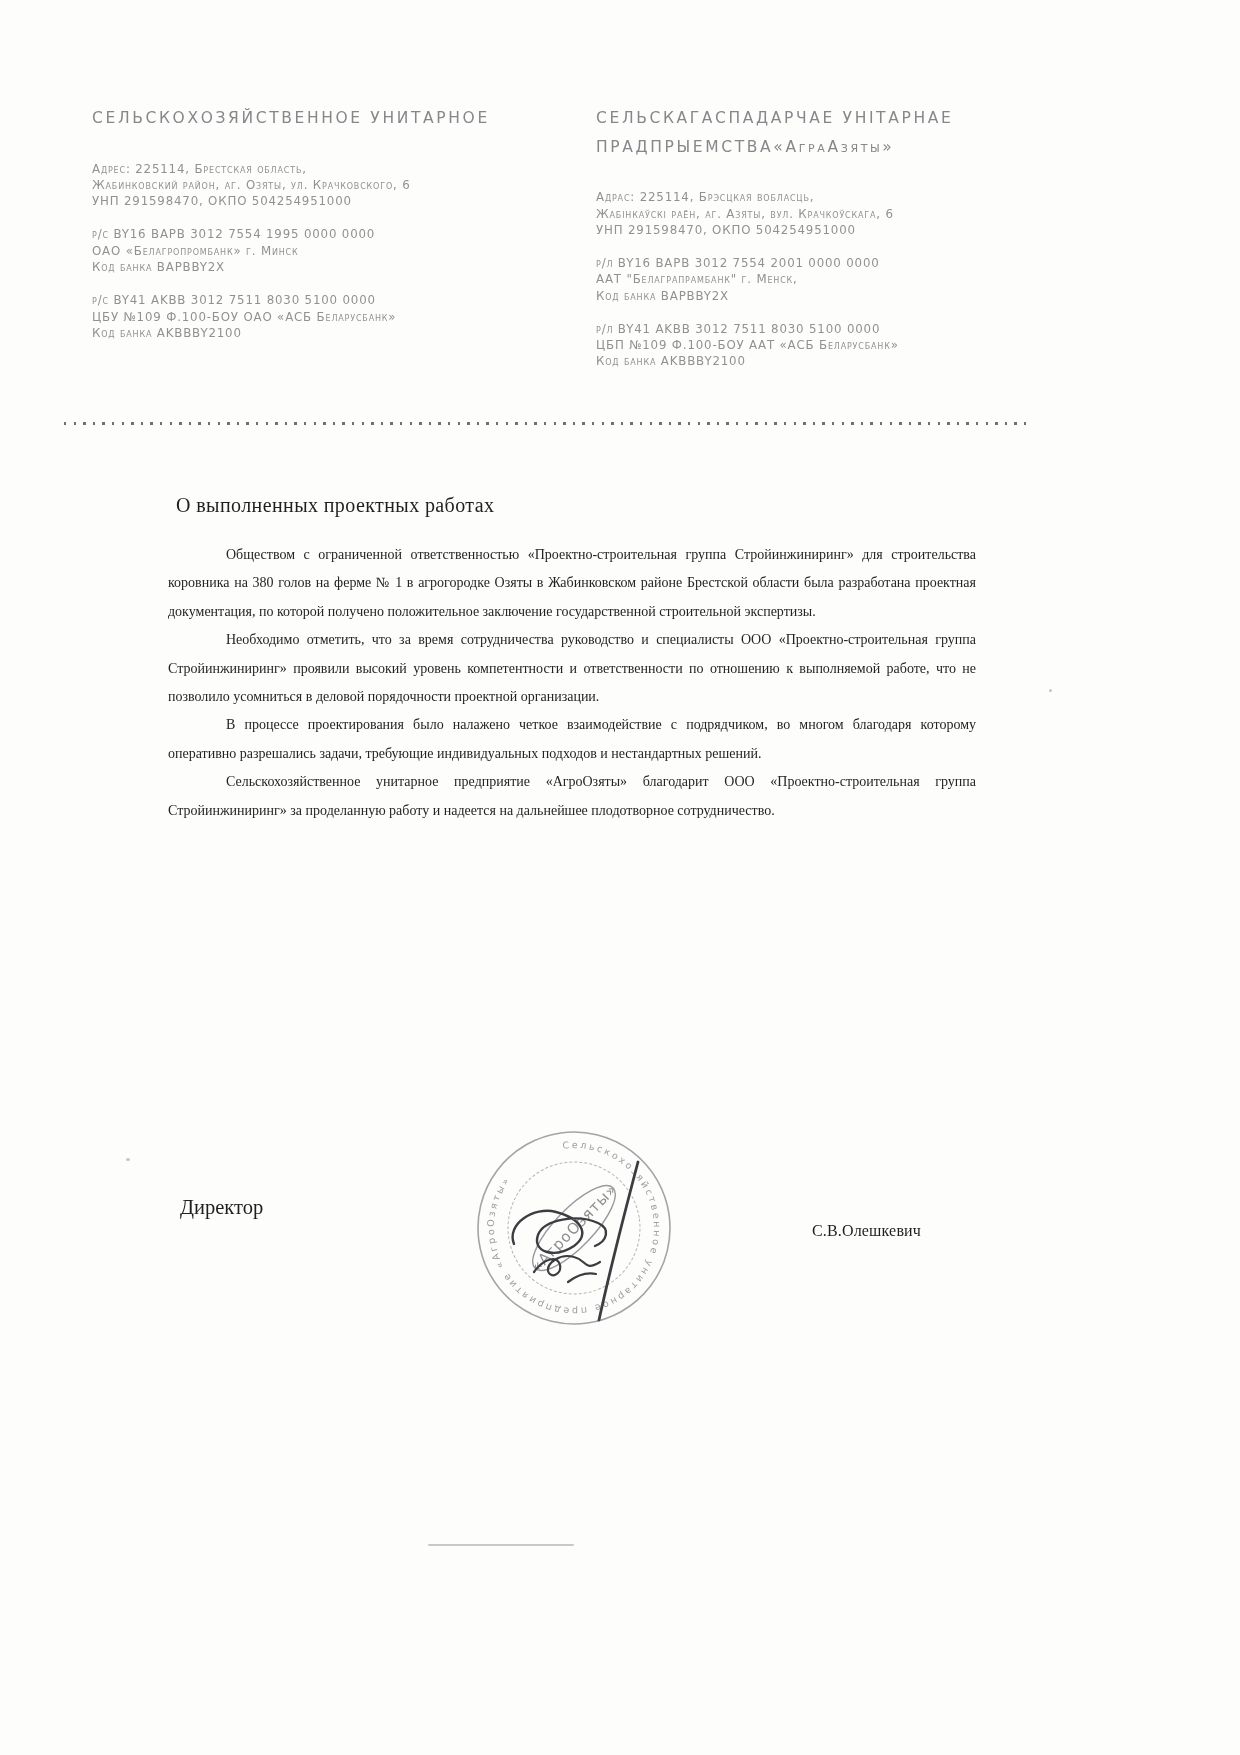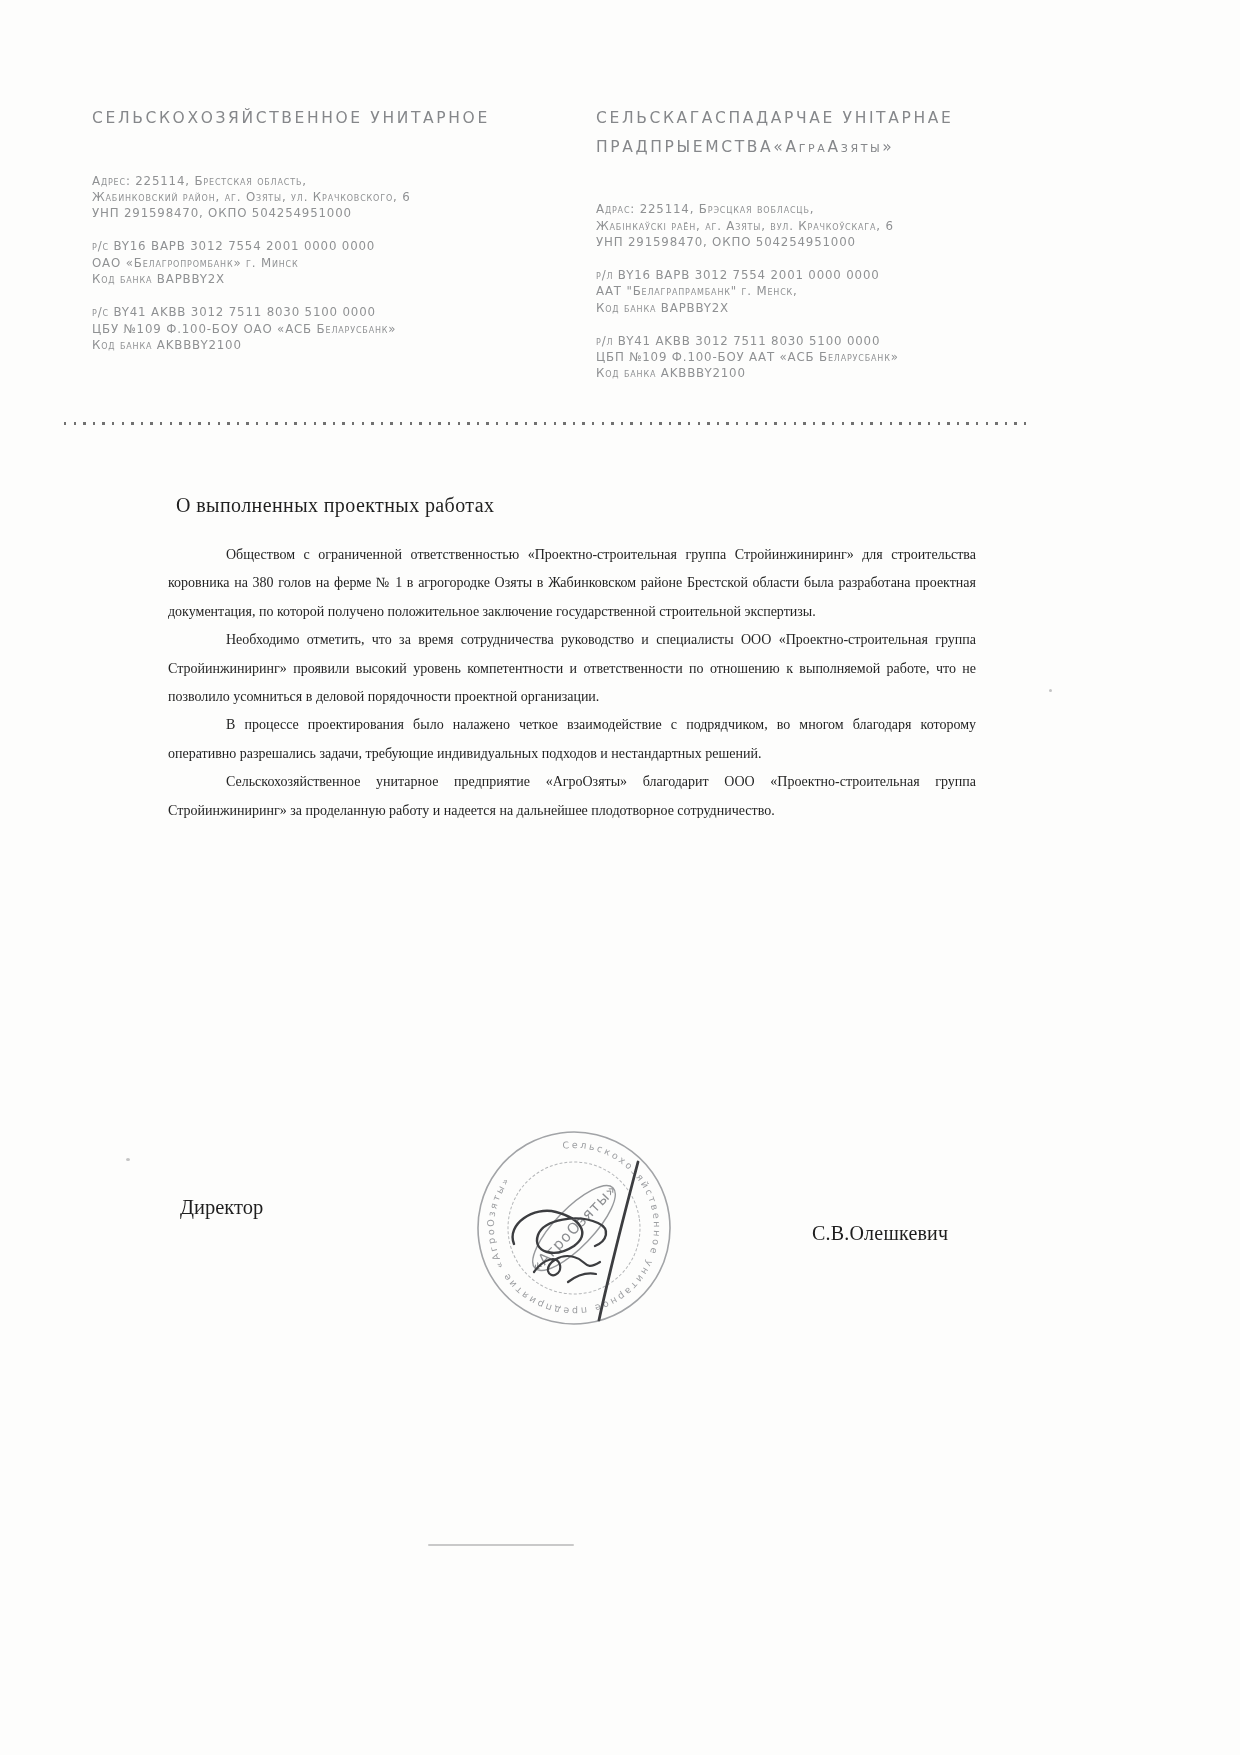--- a/index.html
+++ b/index.html
@@ -13,21 +13,21 @@
     color:#262626;
   }
   
   .letterhead{
     position:absolute;top:104px;left:0;width:1240px;
     font-family:"DejaVu Sans", sans-serif;
   }
   .lh-col{position:absolute;top:0;width:480px;}
   .lh-col.left{left:92px;}
   .lh-col.right{left:596px;}
-  .lh-title{margin-bottom:40px;}
+  .lh-title{margin-bottom:28px;}
   .lh-title .lh-line{
     font-size:15.5px;line-height:1.85;
     letter-spacing:.17em;
     font-variant:small-caps;
     color:#85878a;
     white-space:nowrap;
   }
   .lh-block{margin-bottom:17px;}
   .lh-block .lh-line{
     font-size:11.8px;line-height:1.38;
@@ -48,21 +48,21 @@
     font-size:20px;color:#1f1f1f;letter-spacing:.02em;margin-top:24px;
   }
   .body-text{
     position:absolute;left:168px;top:541px;width:808px;
     font-size:14px;line-height:28.4px;
     text-align:justify;color:#242424;
   }
   .body-text p{margin:0;text-indent:58px;}
   
   .sig-role{position:absolute;left:180px;top:1196px;font-size:20.5px;color:#1e1e1e;}
-  .sig-name{position:absolute;left:812px;top:1222px;font-size:20px;color:#1e1e1e;letter-spacing:.01em;}
+  .sig-name{position:absolute;left:812px;top:1222px;font-size:16px;color:#1e1e1e;letter-spacing:.01em;}
   
   .stamp-svg{position:absolute;left:448px;top:1122px;width:252px;height:212px;}
   .stamp-ring{fill:none;stroke:#a2a4a7;stroke-width:1.6;}
   .stamp-ring.inner{stroke:#b4b6b8;stroke-width:1;stroke-dasharray:3 2;}
   .rim-text{font-family:"DejaVu Sans", sans-serif;font-size:9.5px;letter-spacing:2.4px;fill:#9b9da0;}
   .center-oval{fill:none;stroke:#97999c;stroke-width:1.4;}
   .center-text{font-family:"DejaVu Sans", sans-serif;font-size:15px;letter-spacing:1px;fill:#8b8d90;}
   .ink{fill:none;stroke:#3c3d40;stroke-linecap:round;stroke-linejoin:round;}
   
   .artifact-line{
@@ -83,21 +83,21 @@
     <div class="lh-col left">
       <div class="lh-title">
         <div class="lh-line">СЕЛЬСКОХОЗЯЙСТВЕННОЕ УНИТАРНОЕ</div>
       </div>
       <div class="lh-block">
         <div class="lh-line">Адрес: 225114, Брестская область,</div>
         <div class="lh-line">Жабинковский район, аг. Озяты, ул. Крачковского, 6</div>
         <div class="lh-line">УНП 291598470, ОКПО 504254951000</div>
       </div>
       <div class="lh-block">
-        <div class="lh-line">р/с BY16 BAPB 3012 7554 2001 0000 0000</div>
+        <div class="lh-line">р/с BY16 BAPB 3012 7554 1995 0000 0000</div>
         <div class="lh-line">ОАО «Белагропромбанк» г. Минск</div>
         <div class="lh-line">Код банка BAPBBY2X</div>
       </div>
       <div class="lh-block">
         <div class="lh-line">р/с BY41 AKBB 3012 7511 8030 5100 0000</div>
         <div class="lh-line">ЦБУ №109 Ф.100-БОУ ОАО «АСБ Беларусбанк»</div>
         <div class="lh-line">Код банка AKBBBY2100</div>
       </div>
     </div>
 

